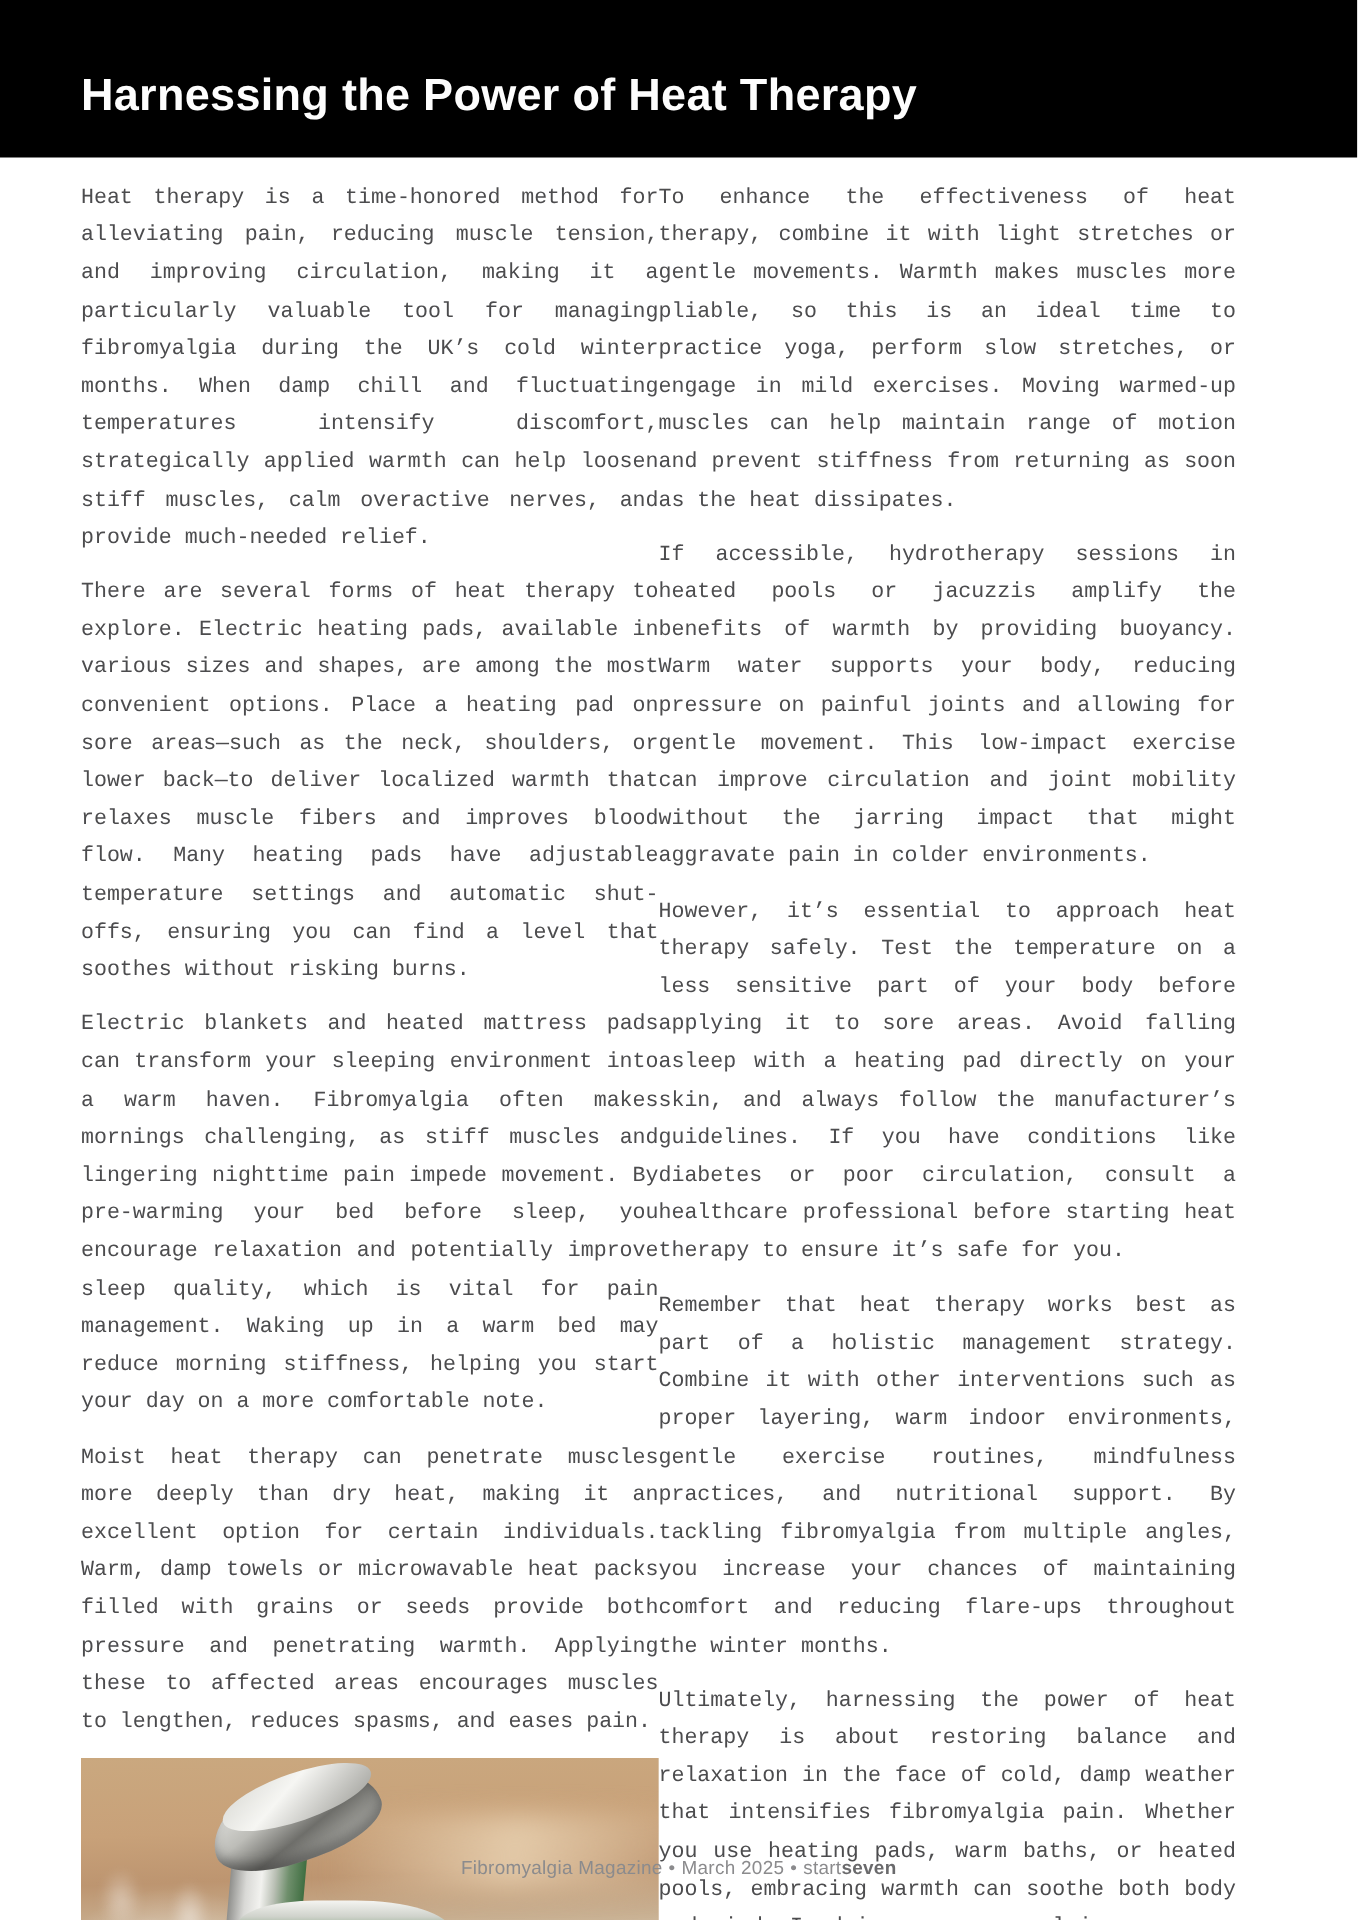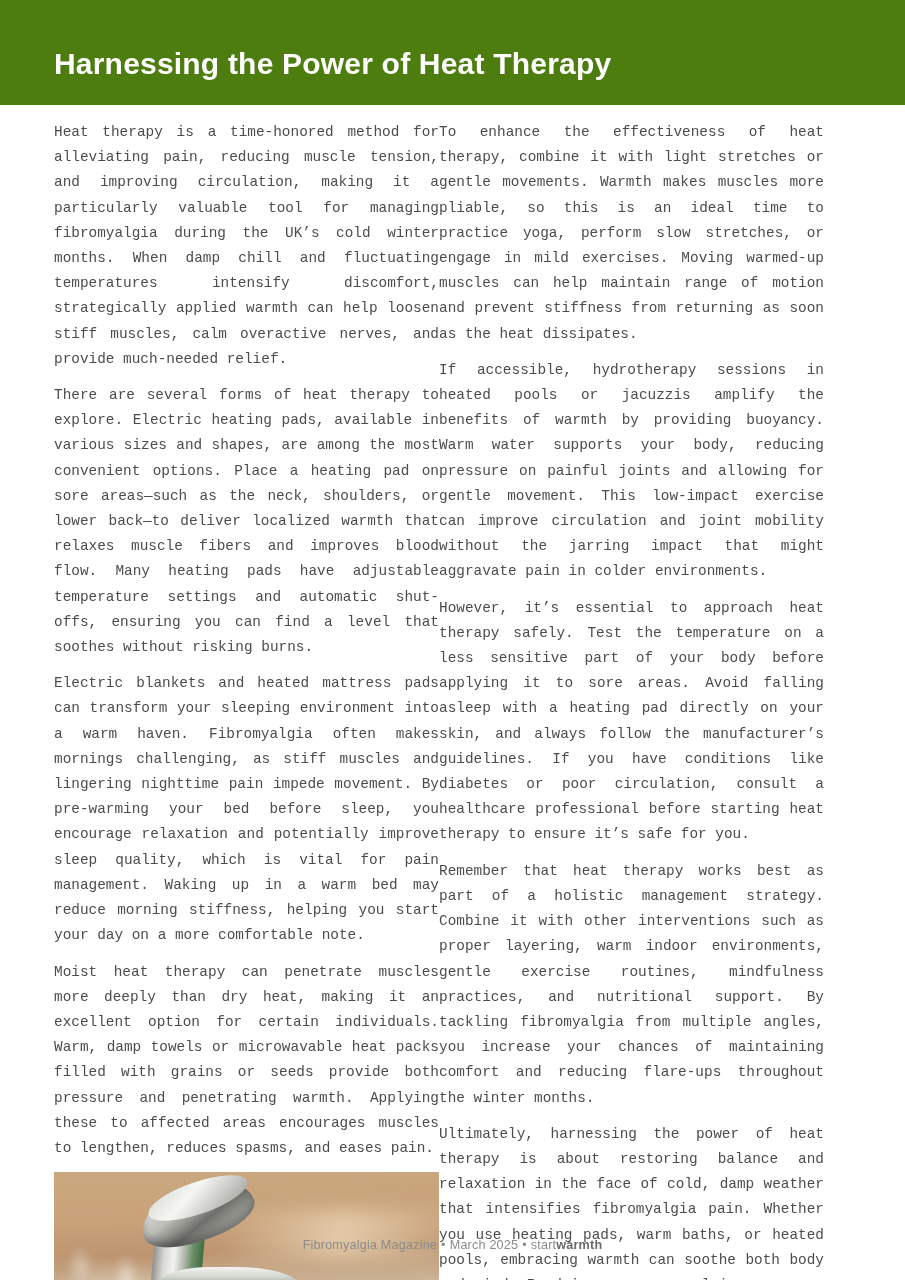--- a/index.html
+++ b/index.html
@@ -19,21 +19,21 @@
     overflow: hidden;
   }
 
   
   .masthead {
     position: absolute;
     left: 0;
     top: 0;
     width: 905px;
     height: 105px;
-    background: #4d7c0f;
+    background: #000000;
   }
   .masthead-title {
     position: absolute;
     left: 54px;
     top: 47px;
     font-size: 30px;
     font-weight: bold;
     color: #fdfdfd;
     letter-spacing: 0.2px;
     white-space: nowrap;
@@ -223,16 +223,16 @@
       <p class="para">To enhance the effectiveness of heat therapy, combine it with light stretches or gentle movements. Warmth makes muscles more pliable, so this is an ideal time to practice yoga, perform slow stretches, or engage in mild exercises. Moving warmed-up muscles can help maintain range of motion and prevent stiffness from returning as soon as the heat dissipates.</p>
       <p class="para">If accessible, hydrotherapy sessions in heated pools or jacuzzis amplify the benefits of warmth by providing buoyancy. Warm water supports your body, reducing pressure on painful joints and allowing for gentle movement. This low-impact exercise can improve circulation and joint mobility without the jarring impact that might aggravate pain in colder environments.</p>
       <p class="para">However, it’s essential to approach heat therapy safely. Test the temperature on a less sensitive part of your body before applying it to sore areas. Avoid falling asleep with a heating pad directly on your skin, and always follow the manufacturer’s guidelines. If you have conditions like diabetes or poor circulation, consult a healthcare professional before starting heat therapy to ensure it’s safe for you.</p>
       <p class="para">Remember that heat therapy works best as part of a holistic management strategy. Combine it with other interventions such as proper layering, warm indoor environments, gentle exercise routines, mindfulness practices, and nutritional support. By tackling fibromyalgia from multiple angles, you increase your chances of maintaining comfort and reducing flare-ups throughout the winter months.</p>
       <p class="para">Ultimately, harnessing the power of heat therapy is about restoring balance and relaxation in the face of cold, damp weather that intensifies fibromyalgia pain. Whether you use heating pads, warm baths, or heated pools, embracing warmth can soothe both body and mind. In doing so, you reclaim a measure of control over your symptoms, ensuring that winter’s chill doesn’t have the final say in your comfort and quality of life.</p>
     </div>
 
   </div>
 
   <div class="footer">
-    <span>Fibromyalgia Magazine</span><span class="sep">•</span><span>March 2025</span><span class="sep">•</span><span>start</span><span class="pageno">warmth</span>
+    <span>Fibromyalgia Magazine</span><span class="sep">•</span><span>March 2025</span><span class="sep">•</span><span>start</span><span class="pageno">seven</span>
   </div>
 
 </div>
 
 </body></html>

